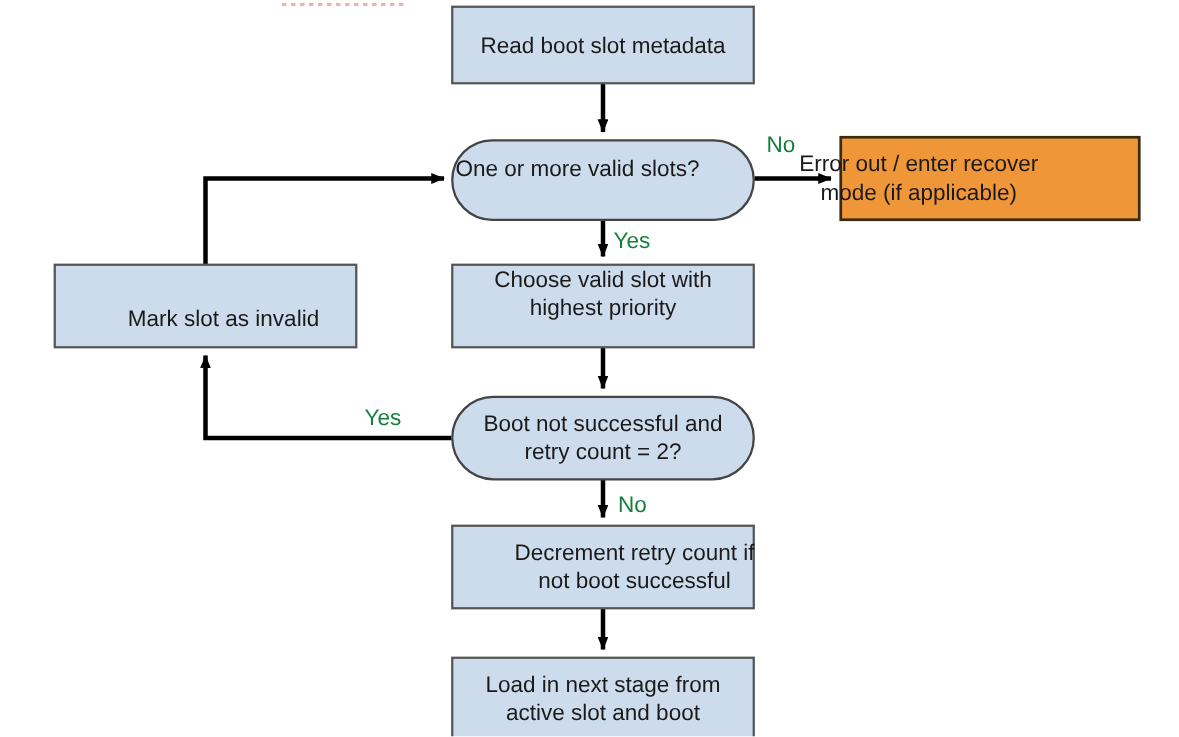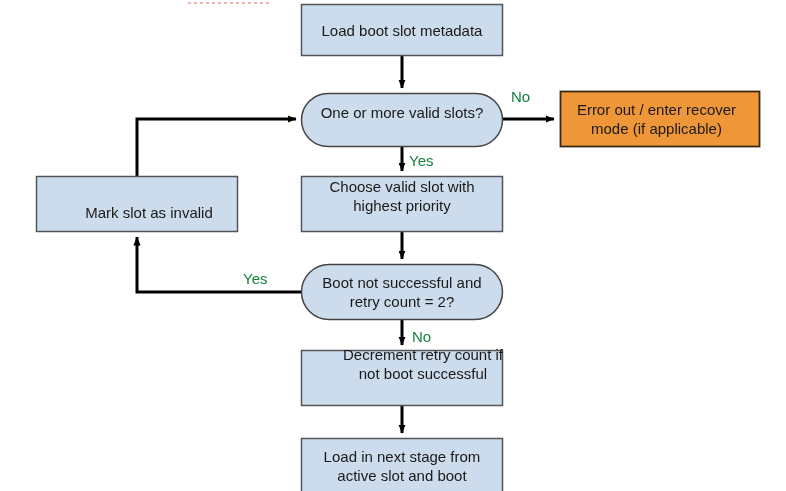--- a/index.html
+++ b/index.html
@@ -89,36 +89,36 @@
 
     <rect x="301.5" y="176.5" width="201" height="55" fill="#ccdcec" stroke="#555555" stroke-width="1.5"></rect>
 
     <rect x="301.5" y="264.5" width="201" height="55" rx="27.5" ry="27.5" fill="#ccdcec" stroke="#444444" stroke-width="1.5"></rect>
 
     <rect x="301.5" y="350.5" width="201" height="55" fill="#ccdcec" stroke="#555555" stroke-width="1.5"></rect>
 
     <rect x="301.5" y="438.5" width="201" height="55" fill="#ccdcec" stroke="#555555" stroke-width="1.5"></rect>
   </svg>
 
-  <div class="node-label" style="left:301px; top:4px; width:202px; height:52px;">Load boot slot metadata</div>
+  <div class="node-label" style="left:301px; top:4px; width:202px; height:52px;">Read boot slot metadata</div>
 
-  <div class="node-label" style="left:301px; top:93px; width:202px; height:38px;">One or more valid slots?</div>
+  <div class="node-label" style="left:284px; top:93px; width:202px; height:38px;">One or more valid slots?</div>
 
-  <div class="node-label" style="left:576px; top:91px; width:161px; height:56px;">Error out / enter recover
+  <div class="node-label" style="left:532px; top:91px; width:161px; height:56px;">Error out / enter recover
 mode (if applicable)</div>
 
   <div class="node-label" style="left:36px; top:176px; width:202px; height:72px;margin-left:12px;">Mark slot as invalid</div>
 
   <div class="node-label" style="left:301px; top:176px; width:202px; height:40px;">Choose valid slot with
 highest priority</div>
 
   <div class="node-label" style="left:301px; top:264px; width:202px; height:56px;">Boot not successful and
 retry count = 2?</div>
 
-  <div class="node-label" style="left:301px; top:336px; width:244px; height:56px;">Decrement retry count if
+  <div class="node-label" style="left:301px; top:350px; width:244px; height:56px;">Decrement retry count if
 not boot successful</div>
 
   <div class="node-label" style="left:301px; top:438px; width:202px; height:56px;">Load in next stage from
 active slot and boot</div>
 
   <div class="edge-label" style="left:511px; top:88px;">No</div>
 
   <div class="edge-label" style="left:409px; top:152px;">Yes</div>
 
   <div class="edge-label" style="left:243px; top:270px;">Yes</div>

